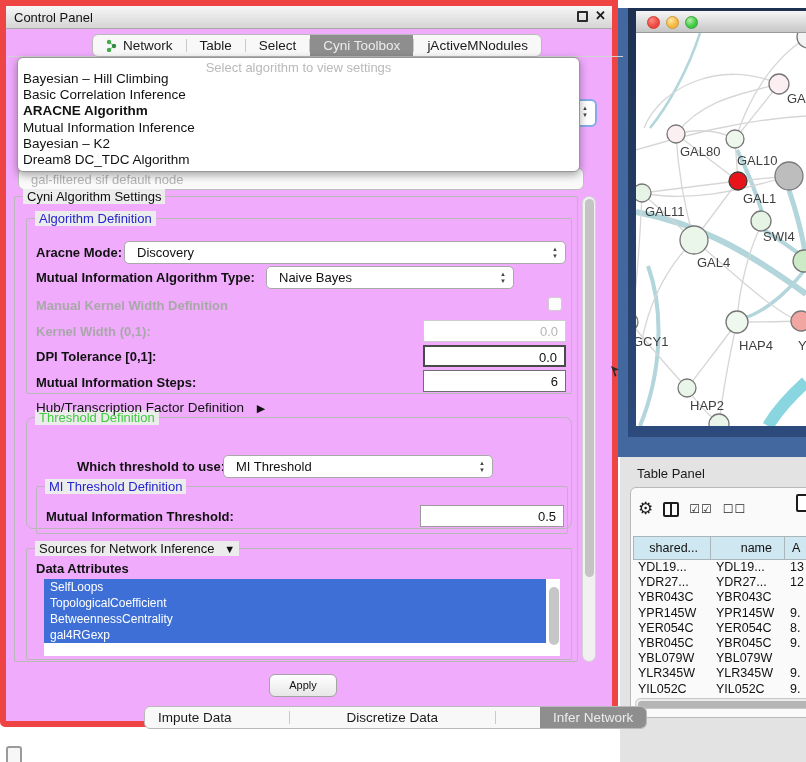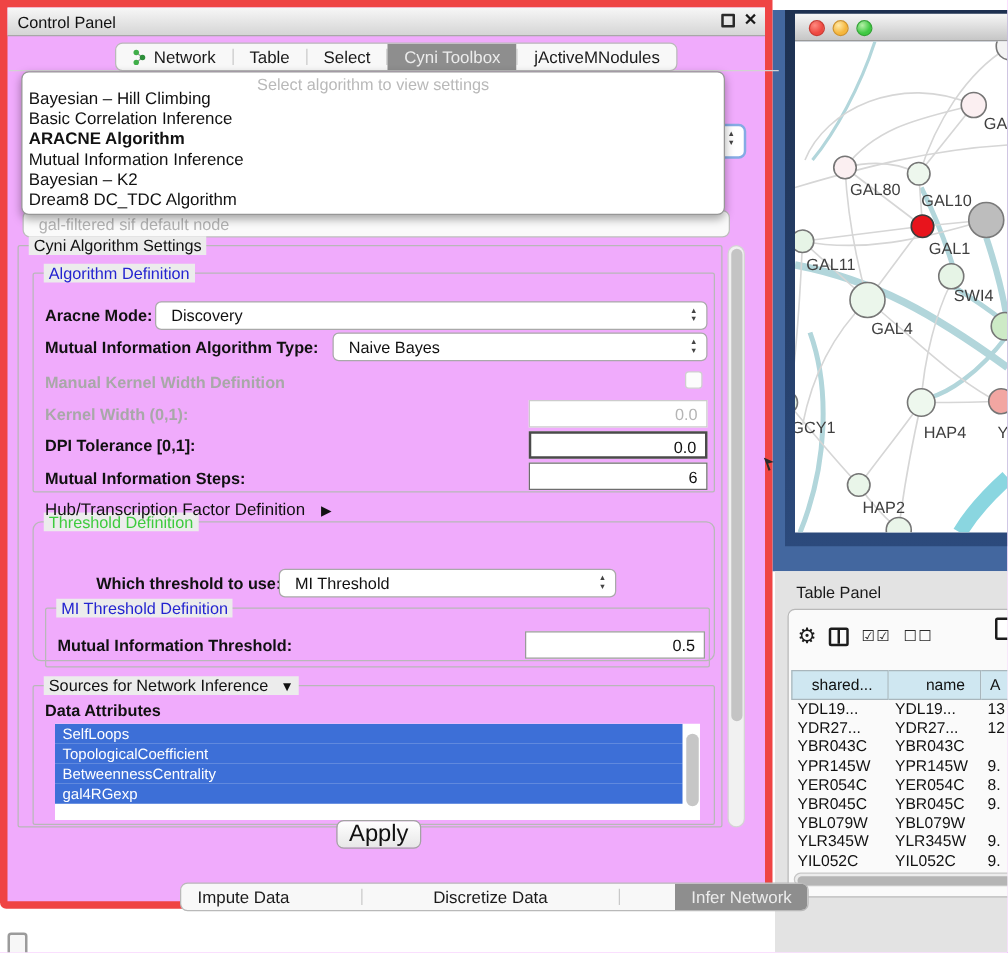--- a/index.html
+++ b/index.html
@@ -70,23 +70,23 @@
   .attr-list { position:absolute; left:44px; top:579px; width:516px; height:77px; background:#fff; z-index:12; overflow:hidden; }
   .attr-item { height:16px; line-height:16px; width:502px; background:#3d6fd7; color:#fff;
     font-size:12px; padding-left:6px; white-space:nowrap; }
   .attr-scroll { position:absolute; right:2px; top:8px; width:10px; height:58px; border-radius:5px; background:#c6c6c6; }
 
   
   .outer-scroll { position:absolute; left:582px; top:196px; width:14px; height:466px;
     background:#f1f1f1; border:1px solid #d4d4d4; border-radius:7px; z-index:11; }
   .outer-thumb { position:absolute; left:2px; top:2px; width:9px; height:378px; background:#c4c4c4; border-radius:5px; }
 
-  .apply-btn { position:absolute; left:269px; top:656px; width:68px; height:23px;
+  .apply-btn { position:absolute; left:269px; top:674px; width:68px; height:23px;
     background:linear-gradient(#ffffff,#e7e7e7); border:1px solid #a3a3a3; border-radius:6px;
-    font-size:19px; color:#111; text-align:center; line-height:21px; z-index:12; font-family:"Liberation Sans",sans-serif; }
+    font-size:11px; color:#111; text-align:center; line-height:21px; z-index:12; font-family:"Liberation Sans",sans-serif; }
 
   
   .desktop { position:absolute; left:618px; top:8px; width:188px; height:449px; background:#43679f; }
   .net-window { position:absolute; left:628px; top:8px; width:178px; height:429px;
     background:linear-gradient(#1d3050,#2c4a7c); }
   .net-titlebar { position:absolute; left:8px; top:3px; right:0; height:22px;
     background:linear-gradient(#f6f6f6,#c6c6c6); border-bottom:1px solid #9a9a9a; }
   .light { position:absolute; top:4.5px; width:13px; height:13px; border-radius:50%; }
   .light.red { background:radial-gradient(circle at 35% 30%, #ff8a80, #ee4840 60%); border:1px solid #ca3b33; }
   .light.yellow { background:radial-gradient(circle at 35% 30%, #ffe9a8, #f5b63c 60%); border:1px solid #cf9430; }
@@ -335,21 +335,21 @@
   </div>
   <span class="lbl" style="left:36px; top:245px;">Aracne Mode:</span>
   <div class="combo" style="left:124px; top:241px; width:442px;">
     <span>Discovery</span>
     <span class="stepper">
         <span>▲</span>
         <span>▼</span>
       </span>
   </div>
   <span class="lbl" style="left:36px; top:270px;">Mutual Information Algorithm Type:</span>
-  <div class="combo" style="left:266px; top:266px; width:300px;">
+  <div class="combo" style="left:266px; top:266px; width:248px;">
     <span>Naive Bayes</span>
     <span class="stepper">
         <span>▲</span>
         <span>▼</span>
       </span>
   </div>
   <span class="lbl gray" style="left:36px; top:298px;">Manual Kernel Width Definition</span>
   <span class="checkbox" style="left:548px; top:297px;"></span>
   <span class="lbl gray" style="left:36px; top:324px;">Kernel Width (0,1):</span>
   <div class="field disabled" style="left:423px; top:320px; width:143px;">0.0</div>

